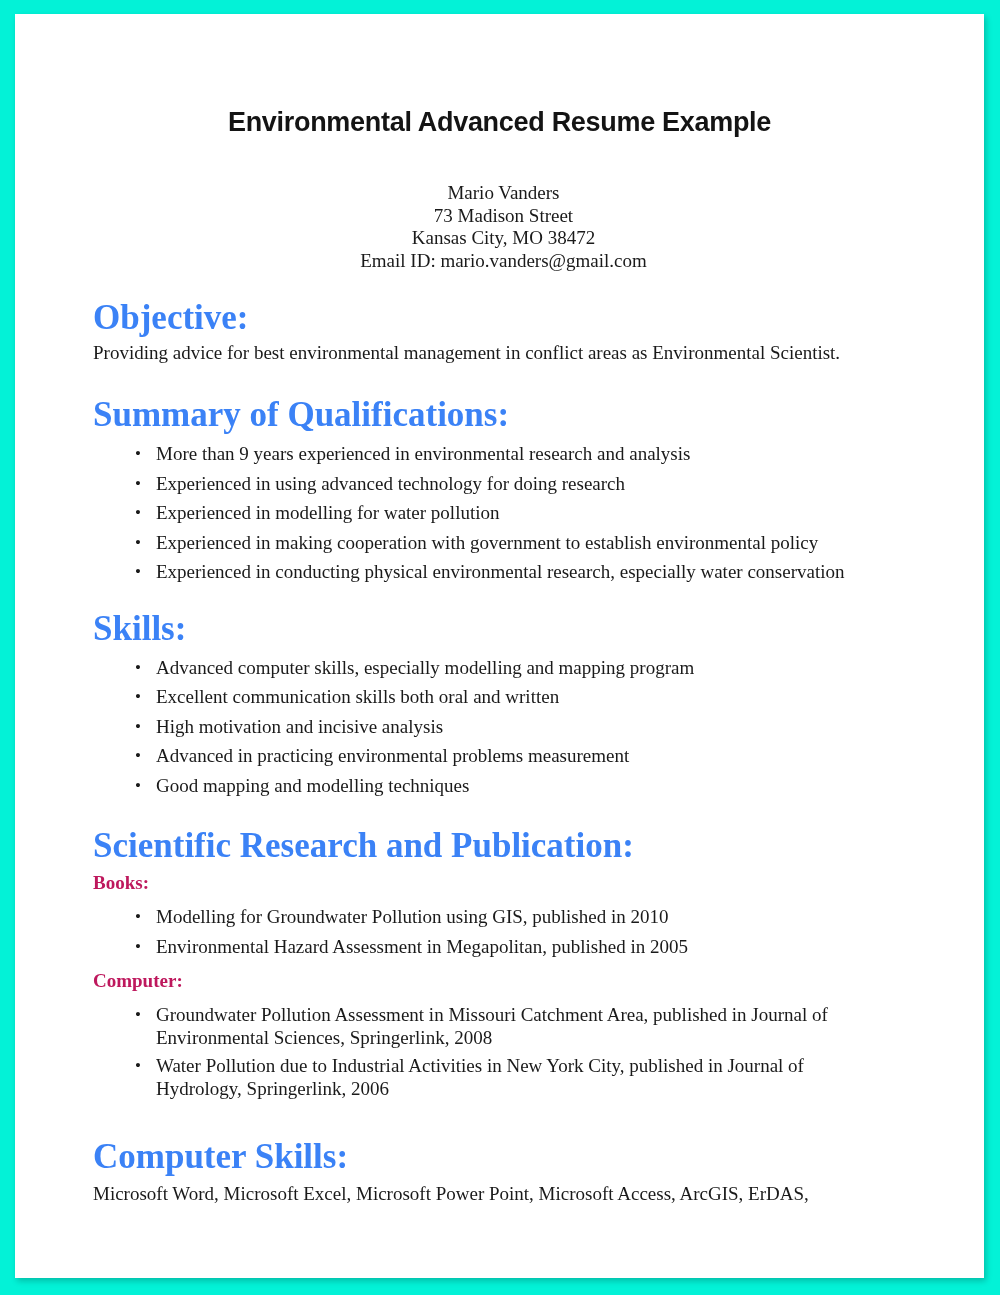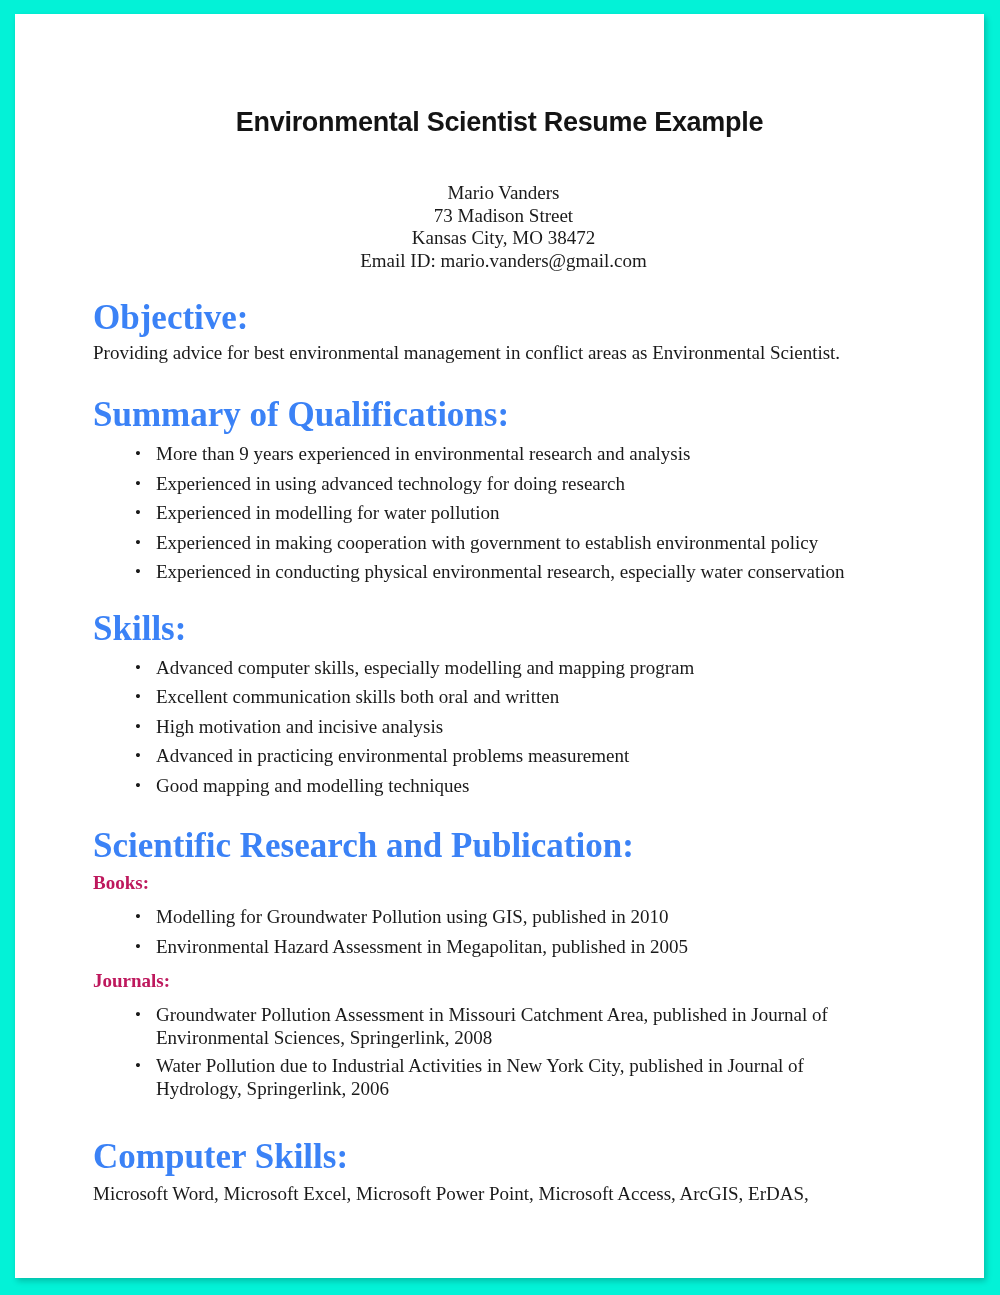--- a/index.html
+++ b/index.html
@@ -89,21 +89,21 @@
     max-width:715px;
     margin-bottom:3px;
   }
 </style>
 </head>
 <body>
 
 <div class="page">
   <div class="content">
 
-    <h1 class="doc-title">Environmental Scientist Resume Example</h1>
+    <h1 class="doc-title">Environmental Advanced Resume Example</h1>
 
     <div class="contact">
       <div>Mario Vanders</div>
       <div>73 Madison Street</div>
       <div>Kansas City, MO 38472</div>
       <div>Email ID: mario.vanders@gmail.com</div>
     </div>
 
     <section class="sec-objective">
       <h2 class="section-heading">Objective:</h2>
@@ -132,21 +132,21 @@
       </ul>
     </section>
 
     <section class="sec-research">
       <h2 class="section-heading">Scientific Research and Publication:</h2>
       <p class="sub-label">Books:</p>
       <ul class="bullets">
         <li>Modelling for Groundwater Pollution using GIS, published in 2010</li>
         <li>Environmental Hazard Assessment in Megapolitan, published in 2005</li>
       </ul>
-      <p class="sub-label">Journals:</p>
+      <p class="sub-label">Computer:</p>
       <ul class="bullets journals">
         <li>Groundwater Pollution Assessment in Missouri Catchment Area, published in Journal of Environmental Sciences, Springerlink, 2008</li>
         <li>Water Pollution due to Industrial Activities in New York City, published in Journal of Hydrology, Springerlink, 2006</li>
       </ul>
     </section>
 
     <section class="sec-computer">
       <h2 class="section-heading">Computer Skills:</h2>
       <p class="body-text">Microsoft Word, Microsoft Excel, Microsoft Power Point, Microsoft Access, ArcGIS, ErDAS,</p>
     </section>

